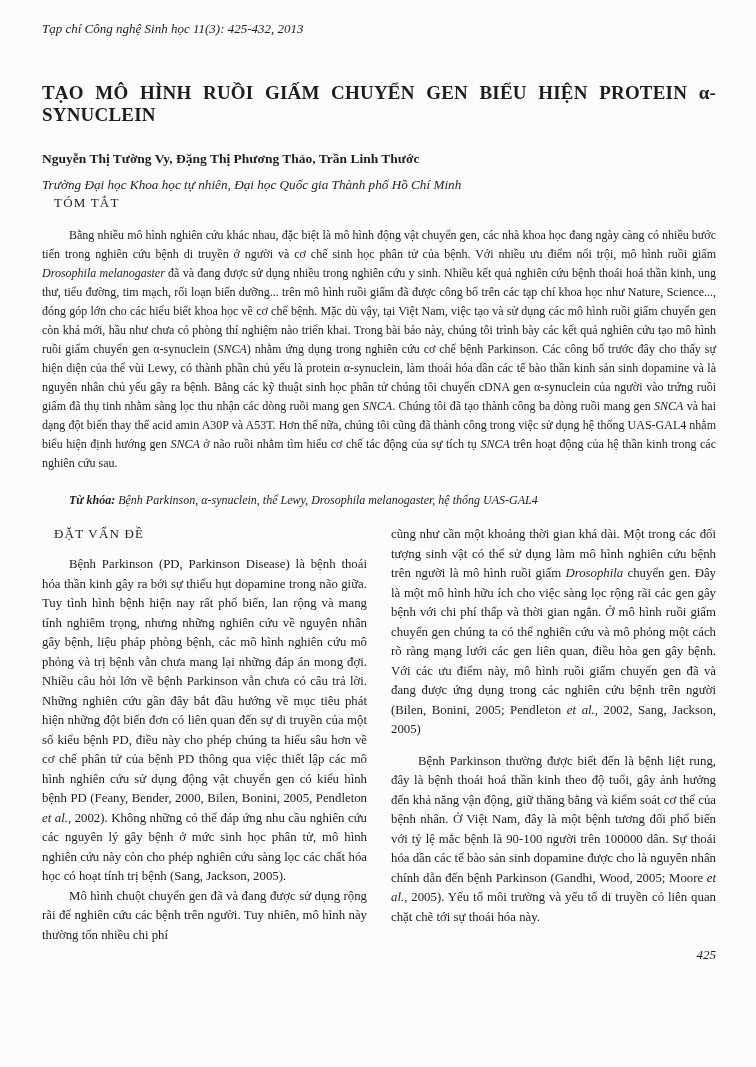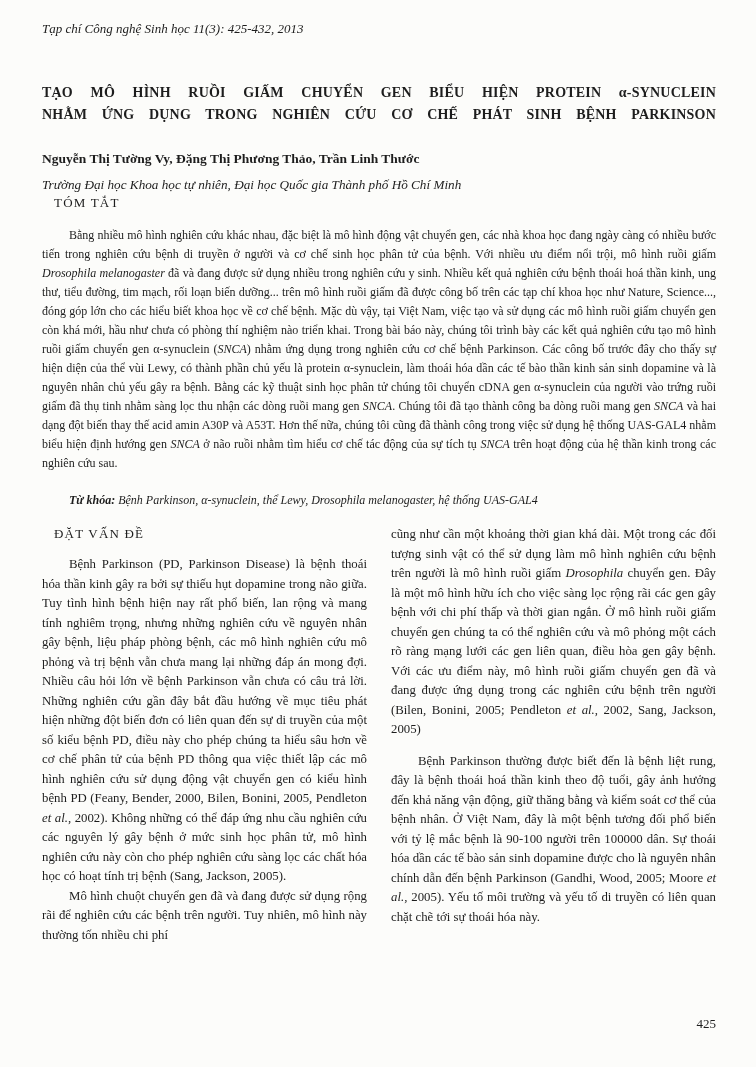--- a/index.html
+++ b/index.html
@@ -18,21 +18,21 @@
   .seg-bi{font-weight:bold;font-style:italic;}
 
   .journal-header{
     font-style:italic;
     font-size:13px;
     line-height:17px;
     margin-bottom:45px;
   }
   .article-title{
     font-weight:bold;
-    font-size:14px;
+    font-size:19px;
     line-height:22px;
     letter-spacing:0.2px;
     margin-bottom:24px;
   }
   .title-line{
     text-align:justify;
     text-align-last:justify;
   }
   .authors{
     font-weight:bold;
@@ -79,35 +79,35 @@
   .body-para{
     font-size:12.8px;
     line-height:19.5px;
     text-align:justify;
     margin:0;
   }
   .body-para.indent{text-indent:27px;}
   .body-para + .body-para{margin-top:0;}
   .page-number{
     position:absolute;
-    top:1016px;
+    top:947px;
     right:40px;
     font-size:13px;
+    font-style:italic;
   }
 </style>
 </head>
 <body>
 
 <div class="page">
 
   <div class="journal-header">Tạp chí Công nghệ Sinh học 11(3): 425-432, 2013</div>
 
   <div class="article-title">
     <div class="title-line">TẠO MÔ HÌNH RUỒI GIẤM CHUYỂN GEN BIỂU HIỆN PROTEIN α-SYNUCLEIN</div>
-    <div class="title-line">NHẰM ỨNG DỤNG TRONG NGHIÊN CỨU CƠ CHẾ PHÁT SINH BỆNH PARKINSON</div>
   </div>
 
   <div class="authors">Nguyễn Thị Tường Vy, Đặng Thị Phương Thảo, Trần Linh Thước</div>
 
   <div class="affiliation">Trường Đại học Khoa học tự nhiên, Đại học Quốc gia Thành phố Hồ Chí Minh</div>
 
   <div class="section-heading">TÓM TẮT</div>
 
   <p class="abstract-text"><span>Bằng nhiều mô hình nghiên cứu khác nhau, đặc biệt là mô hình động vật chuyển gen, các nhà khoa học đang ngày càng có nhiều bước tiến trong nghiên cứu bệnh di truyền ở người và cơ chế sinh học phân tử của bệnh. Với nhiều ưu điểm nổi trội, mô hình ruồi giấm </span><span class="seg-i">Drosophila melanogaster</span><span> đã và đang được sử dụng nhiều trong nghiên cứu y sinh. Nhiều kết quả nghiên cứu bệnh thoái hoá thần kinh, ung thư, tiểu đường, tim mạch, rối loạn biến dưỡng... trên mô hình ruồi giấm đã được công bố trên các tạp chí khoa học như Nature, Science..., đóng góp lớn cho các hiểu biết khoa học về cơ chế bệnh. Mặc dù vậy, tại Việt Nam, việc tạo và sử dụng các mô hình ruồi giấm chuyển gen còn khá mới, hầu như chưa có phòng thí nghiệm nào triển khai. Trong bài báo này, chúng tôi trình bày các kết quả nghiên cứu tạo mô hình ruồi giấm chuyển gen α-synuclein (</span><span class="seg-i">SNCA</span><span>) nhằm ứng dụng trong nghiên cứu cơ chế bệnh Parkinson. Các công bố trước đây cho thấy sự hiện diện của thể vùi Lewy, có thành phần chủ yếu là protein α-synuclein, làm thoái hóa dần các tế bào thần kinh sản sinh dopamine và là nguyên nhân chủ yếu gây ra bệnh. Bằng các kỹ thuật sinh học phân tử chúng tôi chuyển cDNA gen α-synuclein của người vào trứng ruồi giấm đã thụ tinh nhằm sàng lọc thu nhận các dòng ruồi mang gen </span><span class="seg-i">SNCA</span><span>. Chúng tôi đã tạo thành công ba dòng ruồi mang gen </span><span class="seg-i">SNCA</span><span> và hai dạng đột biến thay thế acid amin A30P và A53T. Hơn thế nữa, chúng tôi cũng đã thành công trong việc sử dụng hệ thống UAS-GAL4 nhằm biểu hiện định hướng gen </span><span class="seg-i">SNCA</span><span> ở não ruồi nhằm tìm hiểu cơ chế tác động của sự tích tụ </span><span class="seg-i">SNCA</span><span> trên hoạt động của hệ thần kinh trong các nghiên cứu sau.</span></p>
 

